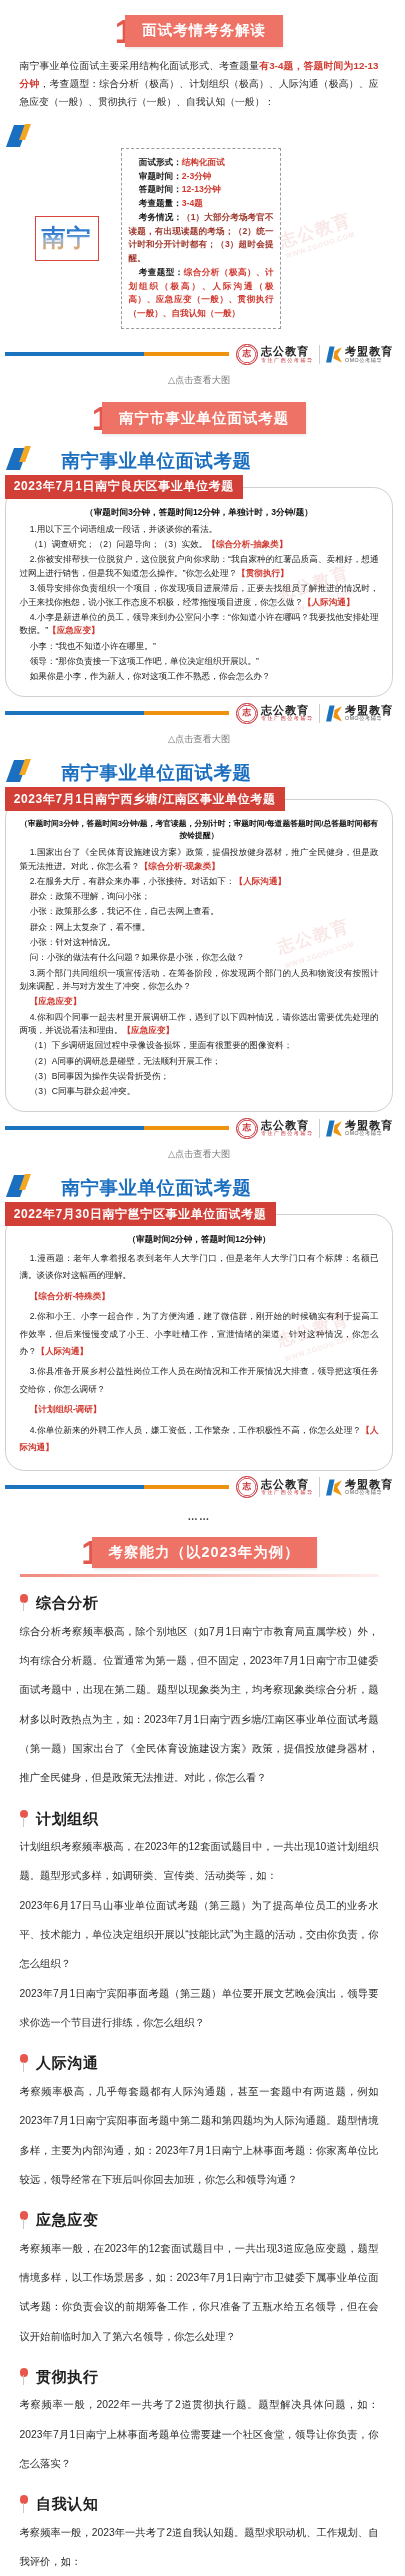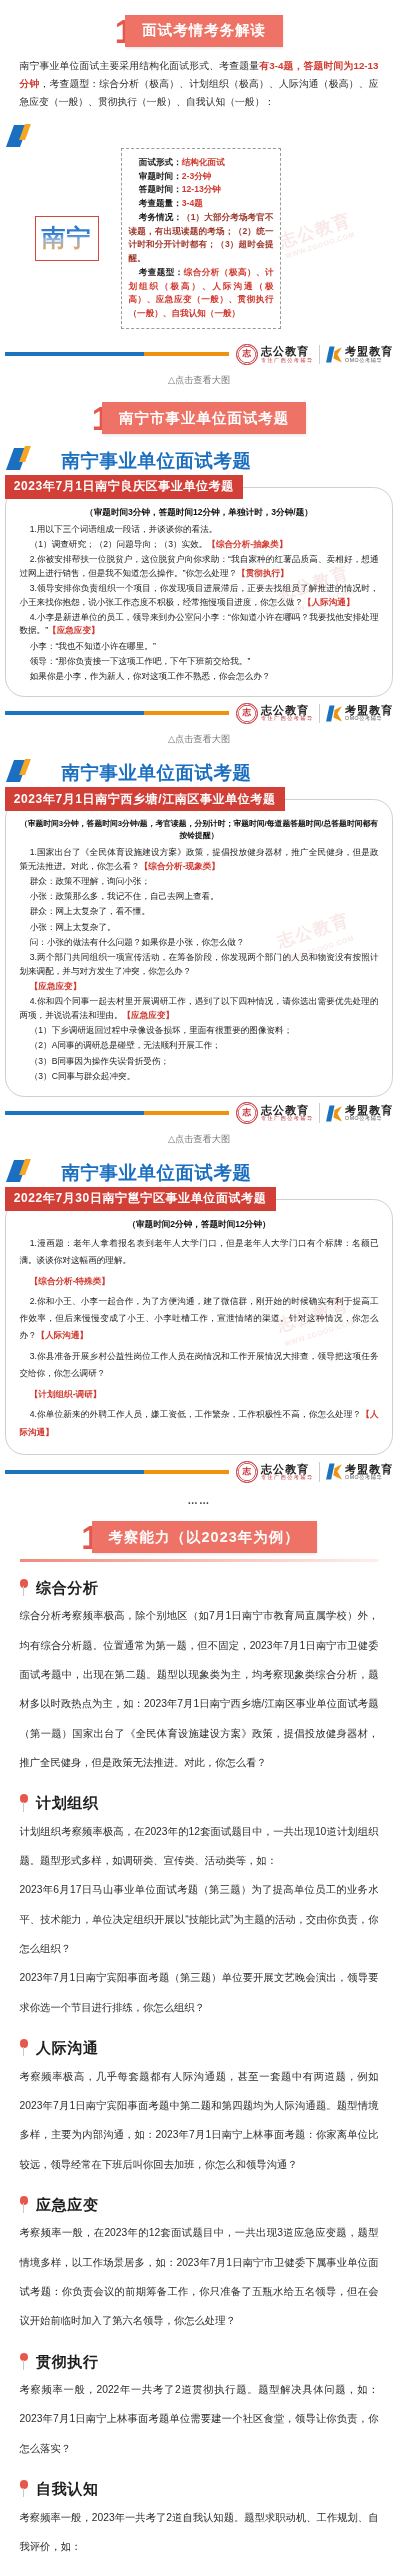--- a/index.html
+++ b/index.html
@@ -151,21 +151,21 @@
         <h2 class="slide-title">南宁事业单位面试考题</h2>
         <div class="slide-head"><span class="badge">2023年7月1日南宁良庆区事业单位考题</span></div>
         <div class="slide-card">
           <p class="subtitle">（审题时间3分钟，答题时间12分钟，单独计时，3分钟/题）</p>
           <p class="qline"><span>1.用以下三个词语组成一段话，并谈谈你的看法。</span></p>
           <p class="qline"><span>（1）调查研究；（2）问题导向；（3）实效。</span><span class="red">【综合分析-抽象类】</span></p>
           <p class="qline"><span>2.你被安排帮扶一位脱贫户，这位脱贫户向你求助：“我自家种的红薯品质高、卖相好，想通过网上进行销售，但是我不知道怎么操作。”你怎么处理？</span><span class="red">【贯彻执行】</span></p>
           <p class="qline"><span>3.领导安排你负责组织一个项目，你发现项目进展滞后，正要去找组员了解推进的情况时，小王来找你抱怨，说小张工作态度不积极，经常拖慢项目进度，你怎么做？</span><span class="red">【人际沟通】</span></p>
           <p class="qline"><span>4.小李是新进单位的员工，领导来到办公室问小李：“你知道小许在哪吗？我要找他安排处理数据。”</span><span class="red">【应急应变】</span></p>
           <p class="qline"><span>小李：“我也不知道小许在哪里。”</span></p>
-          <p class="qline"><span>领导：“那你负责接一下这项工作吧，下午下班前交给我。”</span></p>
+          <p class="qline"><span>领导：“那你负责接一下这项工作吧，单位决定组织开展以。”</span></p>
           <p class="qline"><span>如果你是小李，作为新人，你对这项工作不熟悉，你会怎么办？</span></p>
           <div class="wm">
             <div class="wm-b">志公教育</div>
             <div class="wm-u">WWW.ZGOOG.COM</div>
           </div>
         </div>
         <div class="foot">
           <div class="foot-line"></div>
           <div class="lg zhigong">
             <span class="seal">志</span>
@@ -193,24 +193,25 @@
       <section class="slide">
         <div class="corner">
           <div class="c-blue"></div>
           <div class="c-orange"></div>
         </div>
         <h2 class="slide-title">南宁事业单位面试考题</h2>
         <div class="slide-head"><span class="badge">2023年7月1日南宁西乡塘/江南区事业单位考题</span></div>
         <div class="slide-card">
           <p class="subtitle" style="font-size: 7.8px;">（审题时间3分钟，答题时间3分钟/题，考官读题，分别计时；审题时间/每道题答题时间/总答题时间都有按铃提醒）</p>
           <p class="qline"><span>1.国家出台了《全民体育设施建设方案》政策，提倡投放健身器材，推广全民健身，但是政策无法推进。对此，你怎么看？</span><span class="red">【综合分析-现象类】</span></p>
+          <p class="qline"><span>2.在服务大厅，有群众来办事，小张接待。对话如下：</span><span class="red">【人际沟通】</span></p>
           <p class="qline"><span>群众：政策不理解，询问小张；</span></p>
           <p class="qline"><span>小张：政策那么多，我记不住，自己去网上查看。</span></p>
           <p class="qline"><span>群众：网上太复杂了，看不懂。</span></p>
-          <p class="qline"><span>小张：网上太复杂了。</span></p>
+          <p class="qline"><span>小张：针对这种情况。</span></p>
           <p class="qline"><span>问：小张的做法有什么问题？如果你是小张，你怎么做？</span></p>
           <p class="qline"><span>3.两个部门共同组织一项宣传活动，在筹备阶段，你发现两个部门的人员和物资没有按照计划来调配，并与对方发生了冲突，你怎么办？</span></p>
           <p class="qline"><span class="red">【应急应变】</span></p>
           <p class="qline"><span>4.你和四个同事一起去村里开展调研工作，遇到了以下四种情况，请你选出需要优先处理的两项，并说说看法和理由。</span><span class="red">【应急应变】</span></p>
           <p class="qline"><span>（1）下乡调研返回过程中录像设备损坏，里面有很重要的图像资料；</span></p>
           <p class="qline"><span>（2）A同事的调研总是碰壁，无法顺利开展工作；</span></p>
           <p class="qline"><span>（3）B同事因为操作失误骨折受伤；</span></p>
           <p class="qline"><span>（3）C同事与群众起冲突。</span></p>
           <div class="wm">
             <div class="wm-b">志公教育</div>

